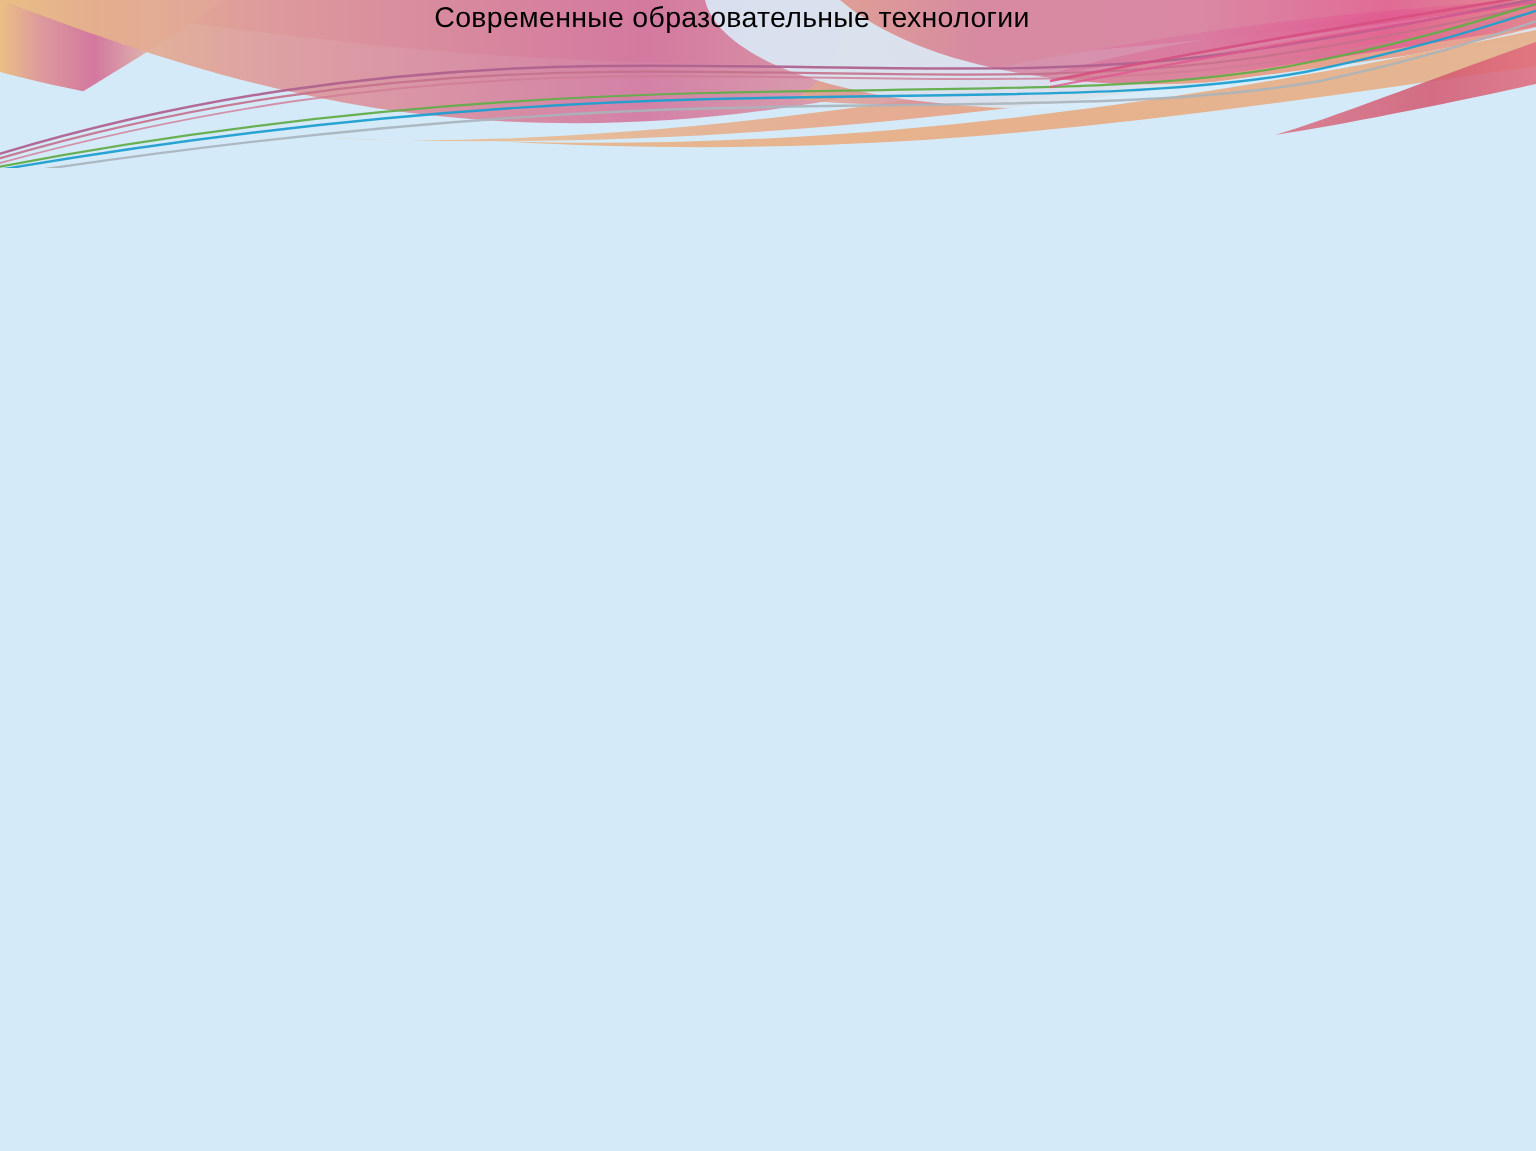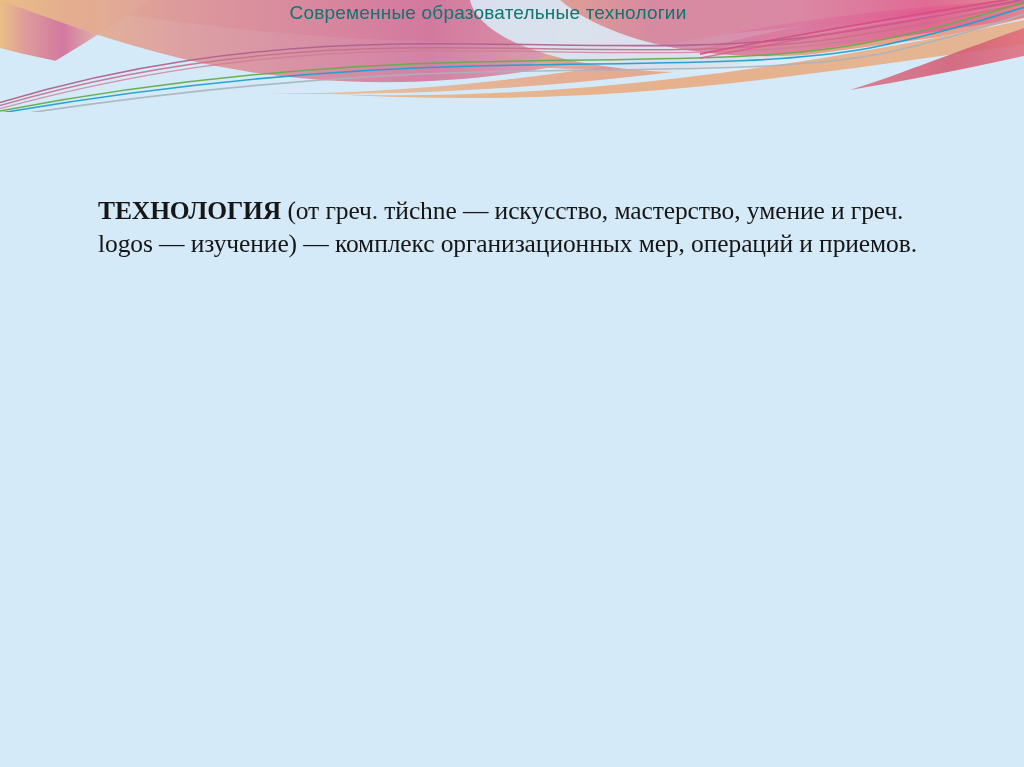--- a/index.html
+++ b/index.html
@@ -38,21 +38,21 @@
   
   .slide-title {
     position: absolute;
     left: 0;
     top: 2px;
     width: 976px;
     text-align: center;
     font-family: "Liberation Sans", "DejaVu Sans", sans-serif;
     font-size: 19px;
     letter-spacing: 0.2px;
-    color: #0f766e;
+    color: #000000;
     z-index: 5;
     white-space: nowrap;
     pointer-events: none;
   }
 
   
   .content {
     position: absolute;
     left: 0;
     top: 160px;
@@ -215,16 +215,15 @@
       <path d="M700,54 C780,38 880,20 1030,-4" fill="none" stroke="#d64f7f" stroke-width="1.8" opacity="0.9"></path>
       <path d="M700,58 C782,42 884,24 1032,0" fill="none" stroke="#e0568e" stroke-width="1.5" opacity="0.8"></path>
     </svg>
   </div>
 
   <div class="slide-title">Современные образовательные технологии</div>
 
   <div class="content">
 
 
-    <p class="para second"><span class="b">ТЕХНОЛОГИЯ</span><span> (от греч. </span><span class="lat">тйchne</span><span> — искусство, мастерство, умение и греч. </span><span class="lat">logos</span><span> — изучение) — комплекс организационных мер, операций и приемов.</span></p>
 
   </div>
 </div>
 
 </body></html>

